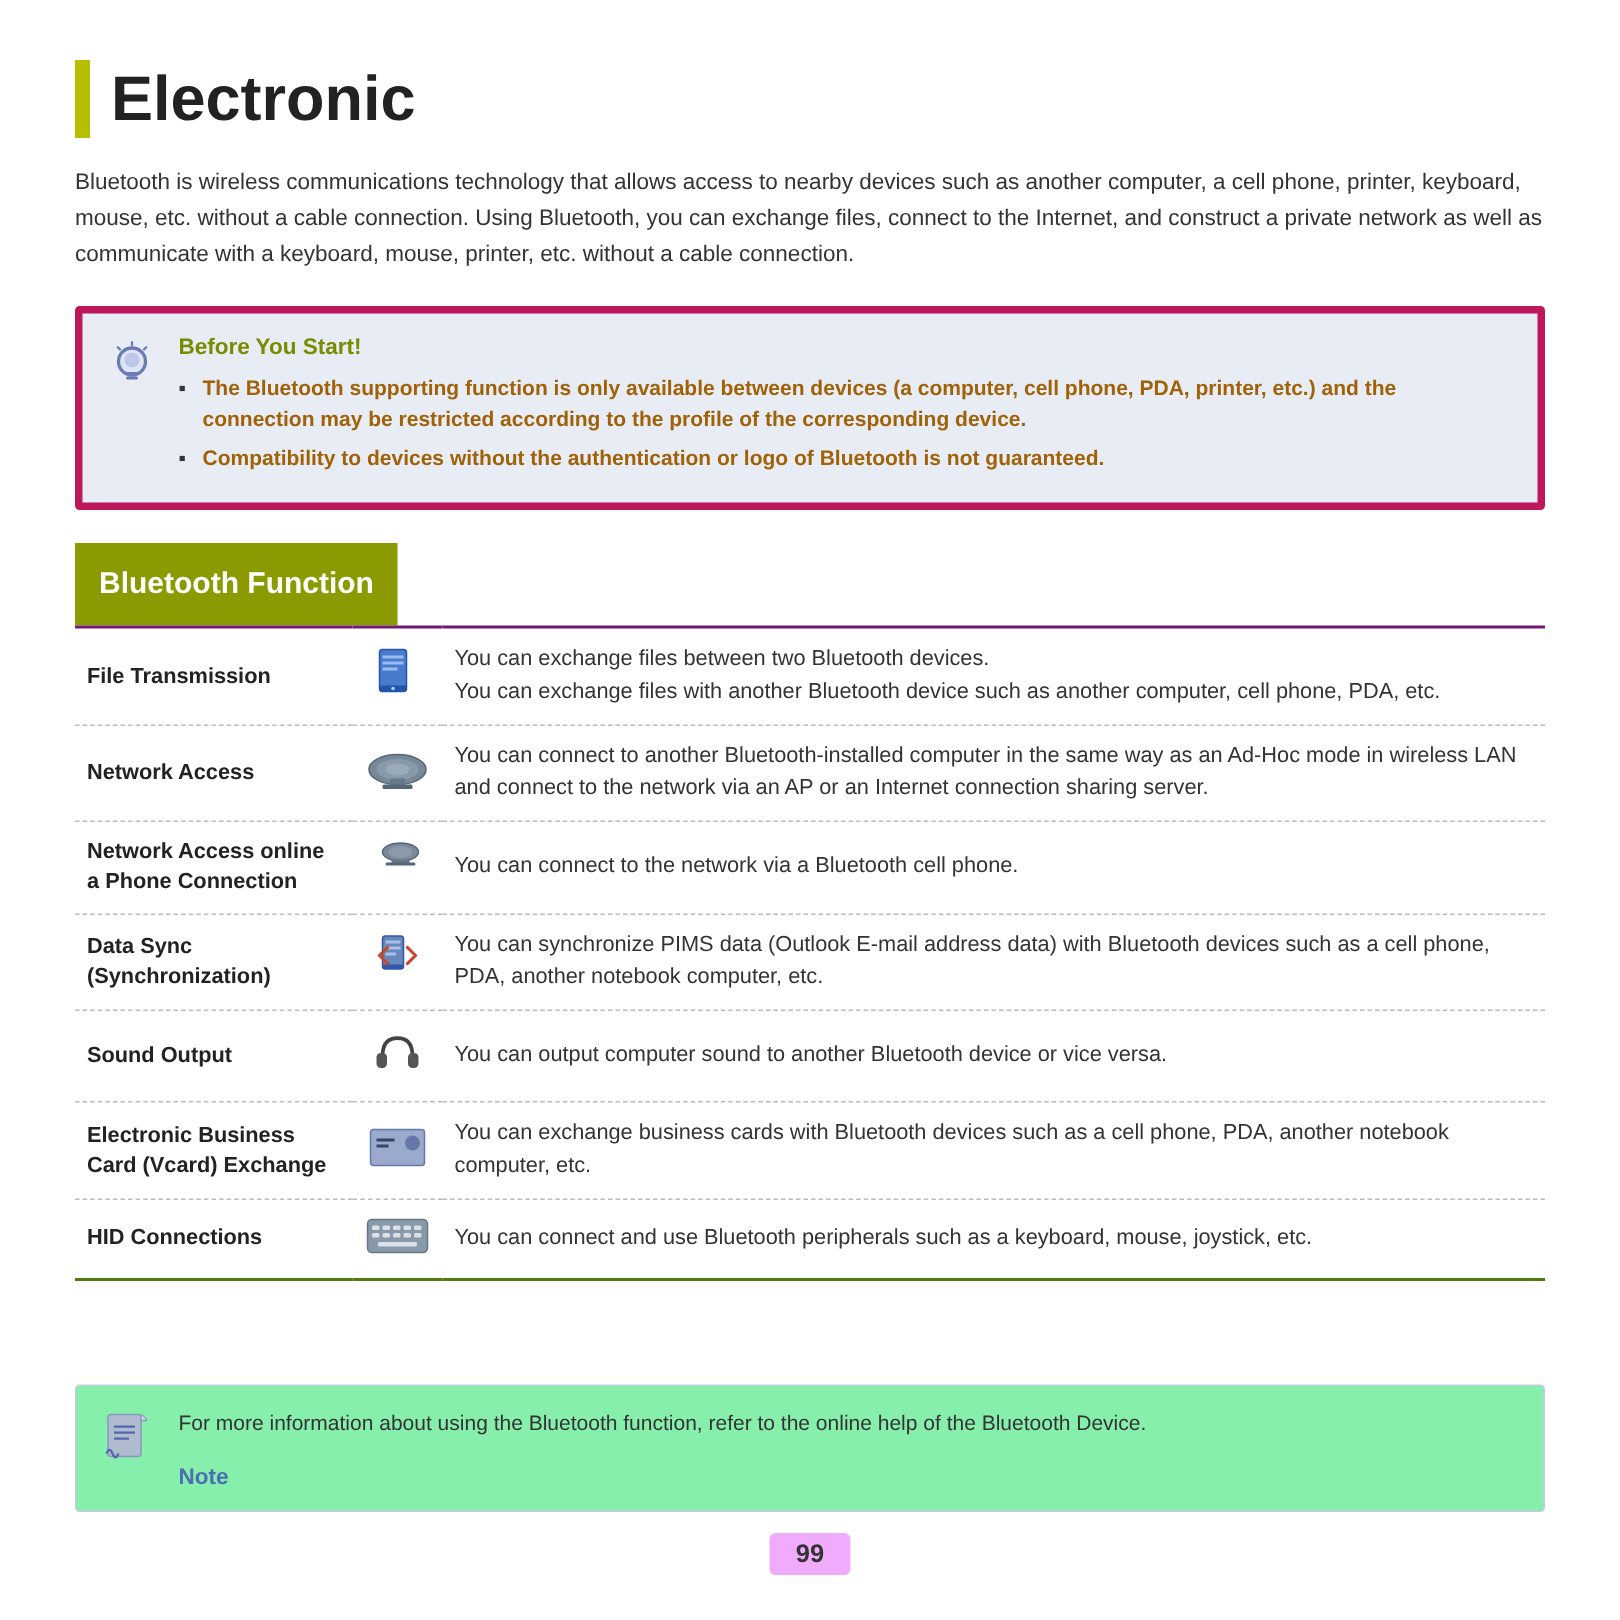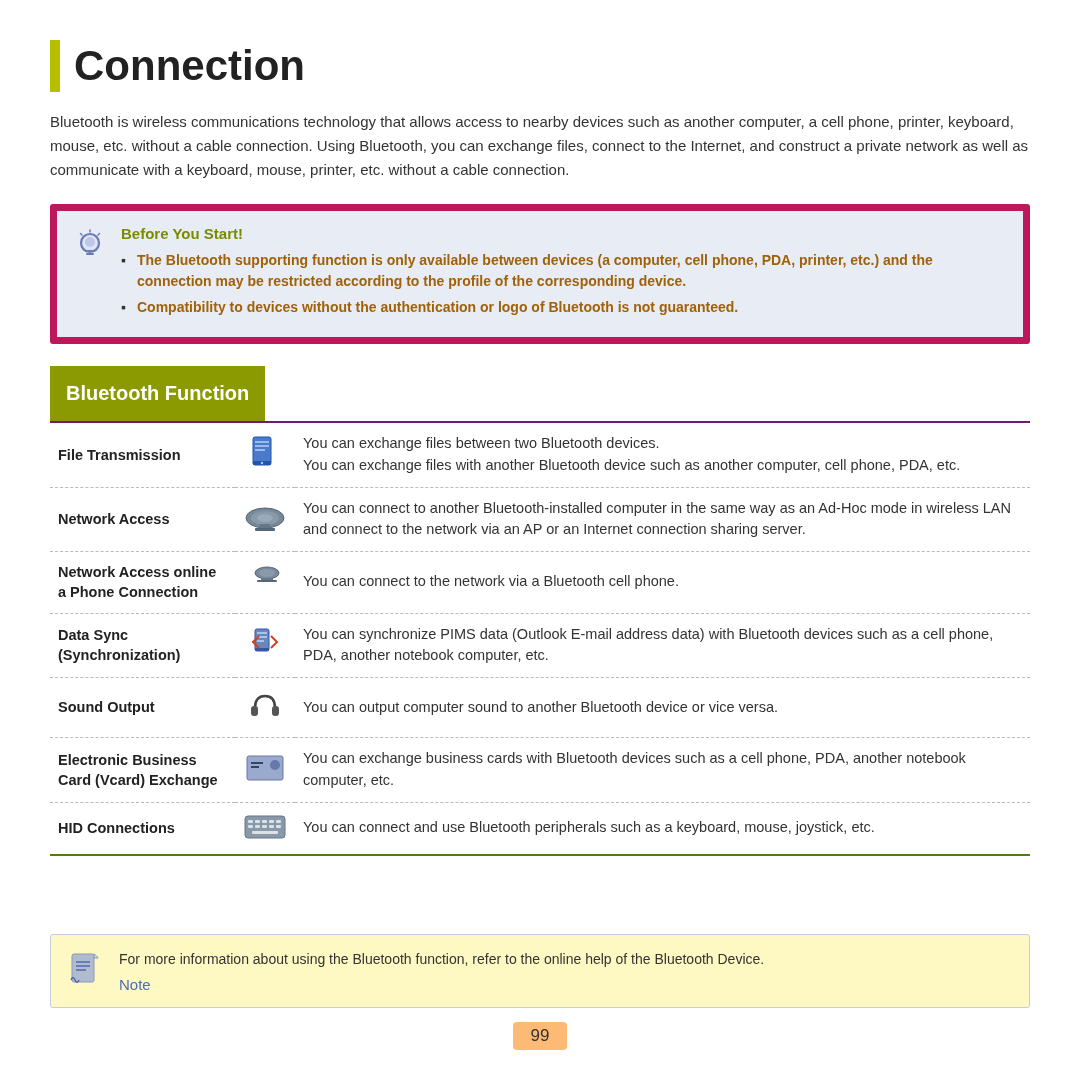--- a/index.html
+++ b/index.html
@@ -47,21 +47,21 @@
     .intro {
       font-size: 15px;
       line-height: 1.6;
       color: #333;
       margin-bottom: 22px;
     }
 
     
     .info-box {
       background: #e8ecf5;
-      border: 7px solid #be185d;
+      border: 5px solid #be185d;
       border-radius: 3px;
       padding: 14px 18px 14px 14px;
       display: flex;
       align-items: flex-start;
       margin-bottom: 22px;
     }
 
     .info-box-icon {
       width: 38px;
       height: 38px;
@@ -165,21 +165,21 @@
       display: inline-block;
     }
 
     .col-desc {
       color: #333;
       line-height: 1.5;
     }
 
     
     .note-box {
-      background: #fef9c3;
+      background: #86efac;
       border: 1px solid #c5cce0;
       border-radius: 3px;
       padding: 14px 18px 14px 14px;
       display: flex;
       align-items: flex-start;
       margin-top: auto;
     }
 
     .note-box-icon {
       width: 40px;
@@ -192,59 +192,59 @@
       justify-content: center;
     }
 
     .note-box-content {
       display: flex;
       flex-direction: column;
     }
 
     .note-label {
       color: #4a6fb5;
-      font-weight: normal;
+      font-weight: bold;
       font-size: 15px;
-      margin-top: 6px;
+      margin-top: 17px;
     }
 
     .note-text {
       font-size: 14px;
       color: #333;
       line-height: 1.5;
     }
 
     
     .page-number-wrap {
       display: flex;
       justify-content: center;
       margin-top: 14px;
     }
 
     .page-number {
-      background: #fdba74;
+      background: #f0abfc;
       color: #333;
-      font-weight: normal;
+      font-weight: bold;
       font-size: 17px;
       width: 54px;
       height: 28px;
       display: flex;
       align-items: center;
       justify-content: center;
       border-radius: 4px;
     }
   </style>
 </head>
 <body>
 
 <div class="page">
 
   <div class="title-row">
     <div class="title-accent"></div>
-    <h1 class="page-title">Connection</h1>
+    <h1 class="page-title">Electronic</h1>
   </div>
 
   <p class="intro">Bluetooth is wireless communications technology that allows access to nearby devices such as another computer, a cell phone, printer, keyboard, mouse, etc. without a cable connection. Using Bluetooth, you can exchange files, connect to the Internet, and construct a private network as well as communicate with a keyboard, mouse, printer, etc. without a cable connection.</p>
 
   <div class="info-box">
     <div class="info-box-icon">
       <svg width="34" height="34" viewBox="0 0 34 34" fill="none" xmlns="http://www.w3.org/2000/svg">
         <circle cx="17" cy="14" r="9" stroke="#6a7bb5" stroke-width="2.2" fill="#e0e5f5"></circle>
         <path d="M13 22h8M14 25h6" stroke="#6a7bb5" stroke-width="2" stroke-linecap="round"></path>
         <circle cx="17" cy="13" r="5" fill="#9aabdd" opacity="0.5"></circle>

